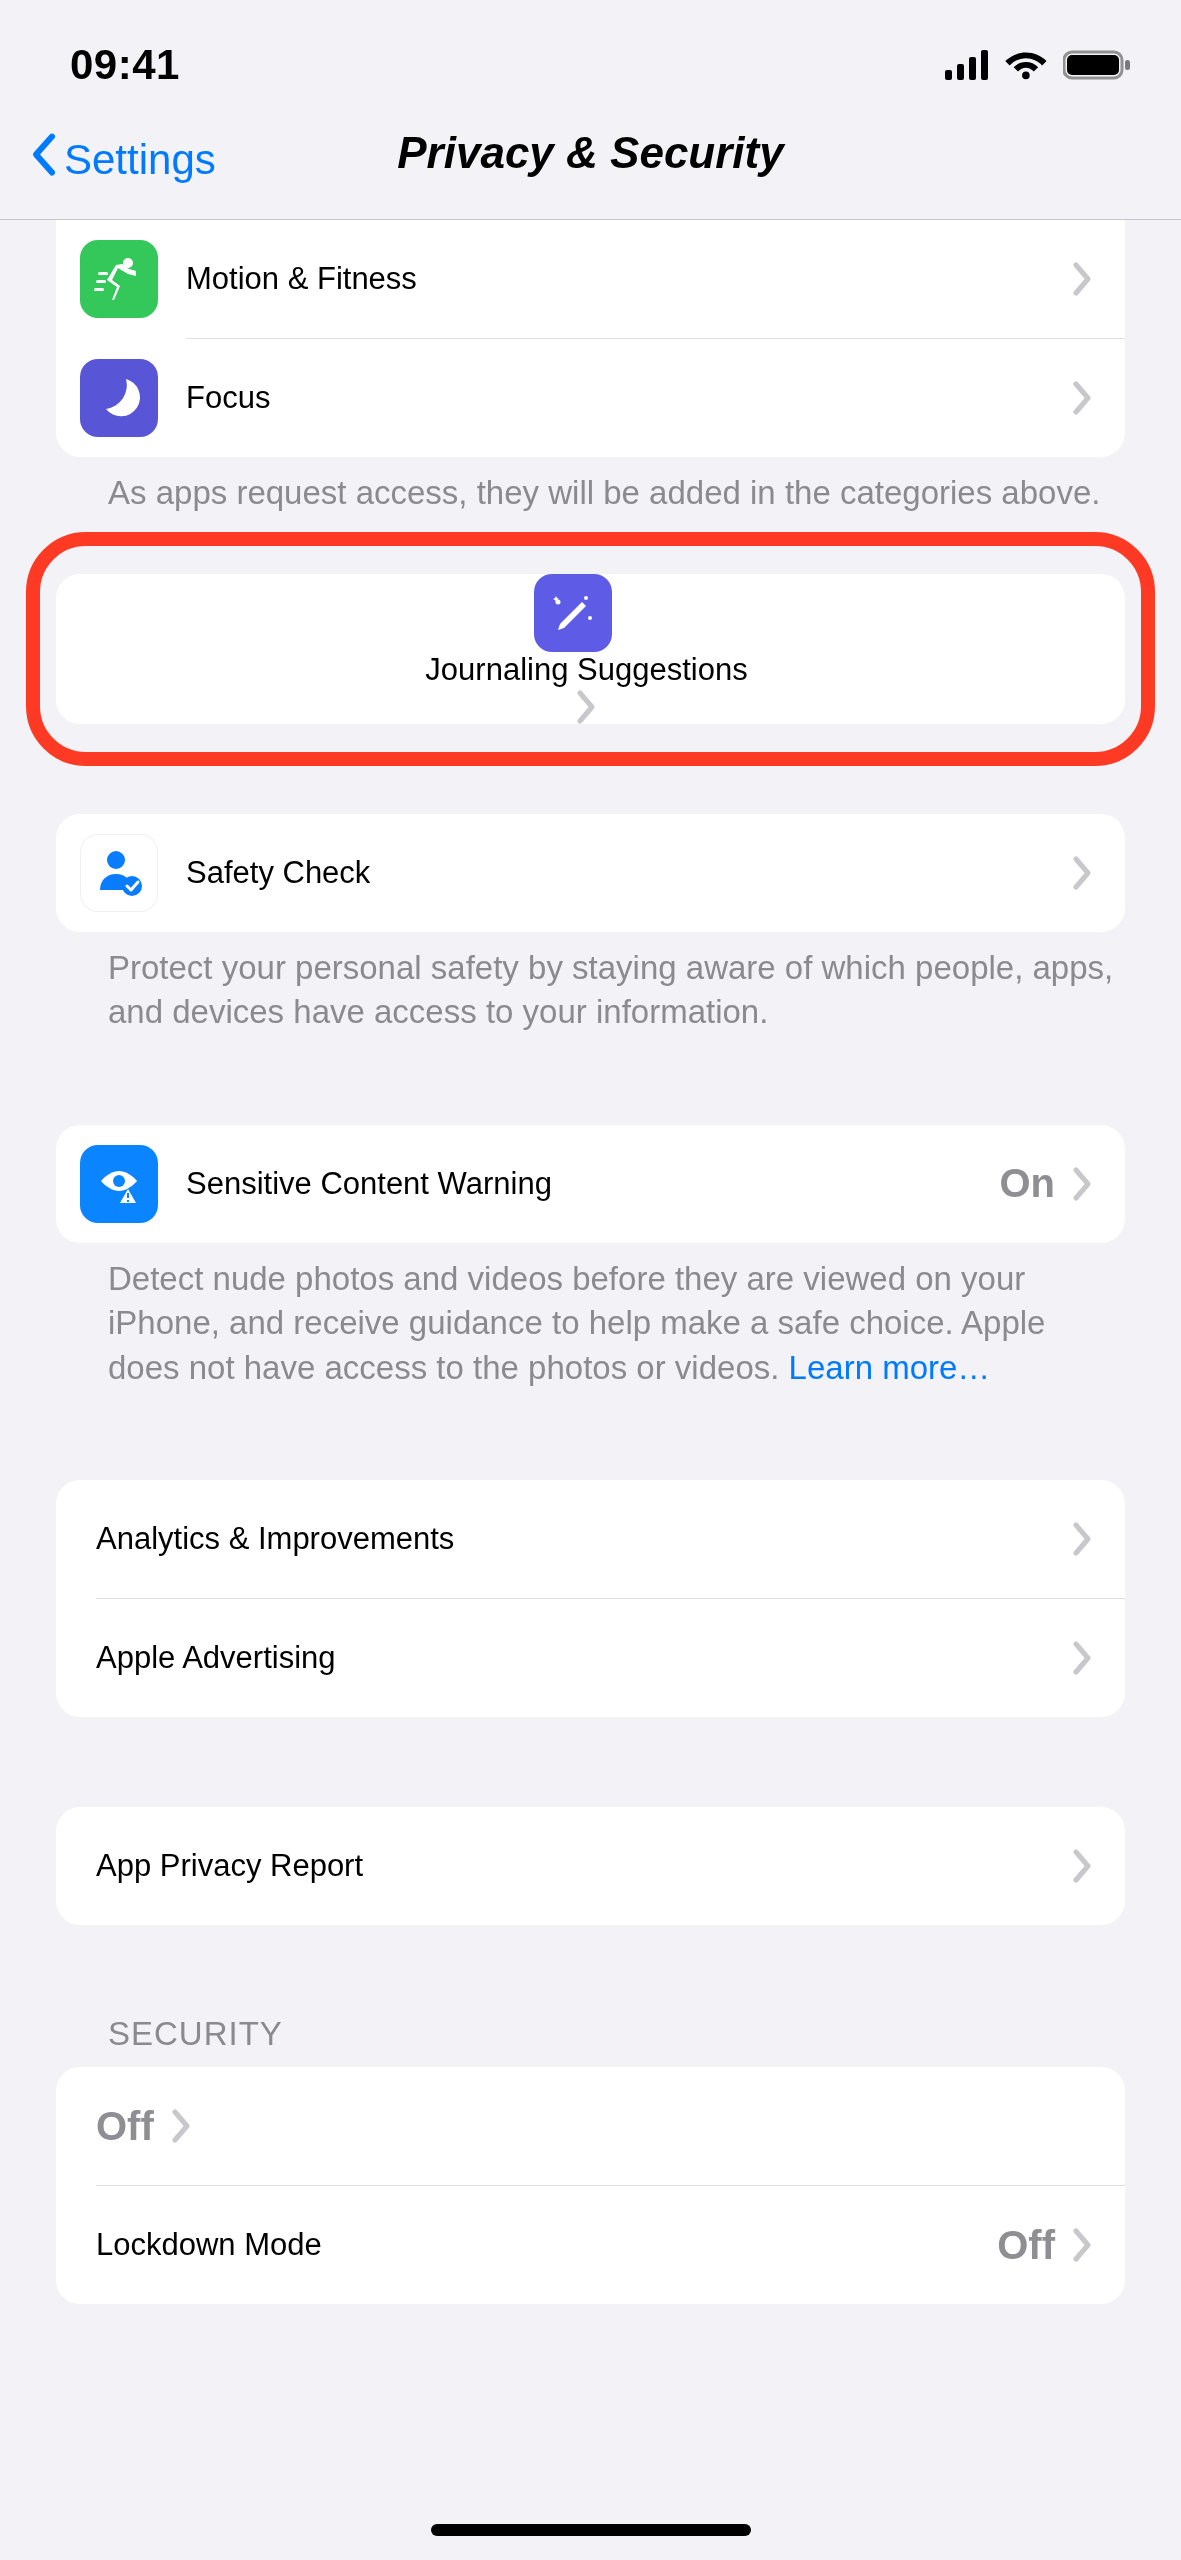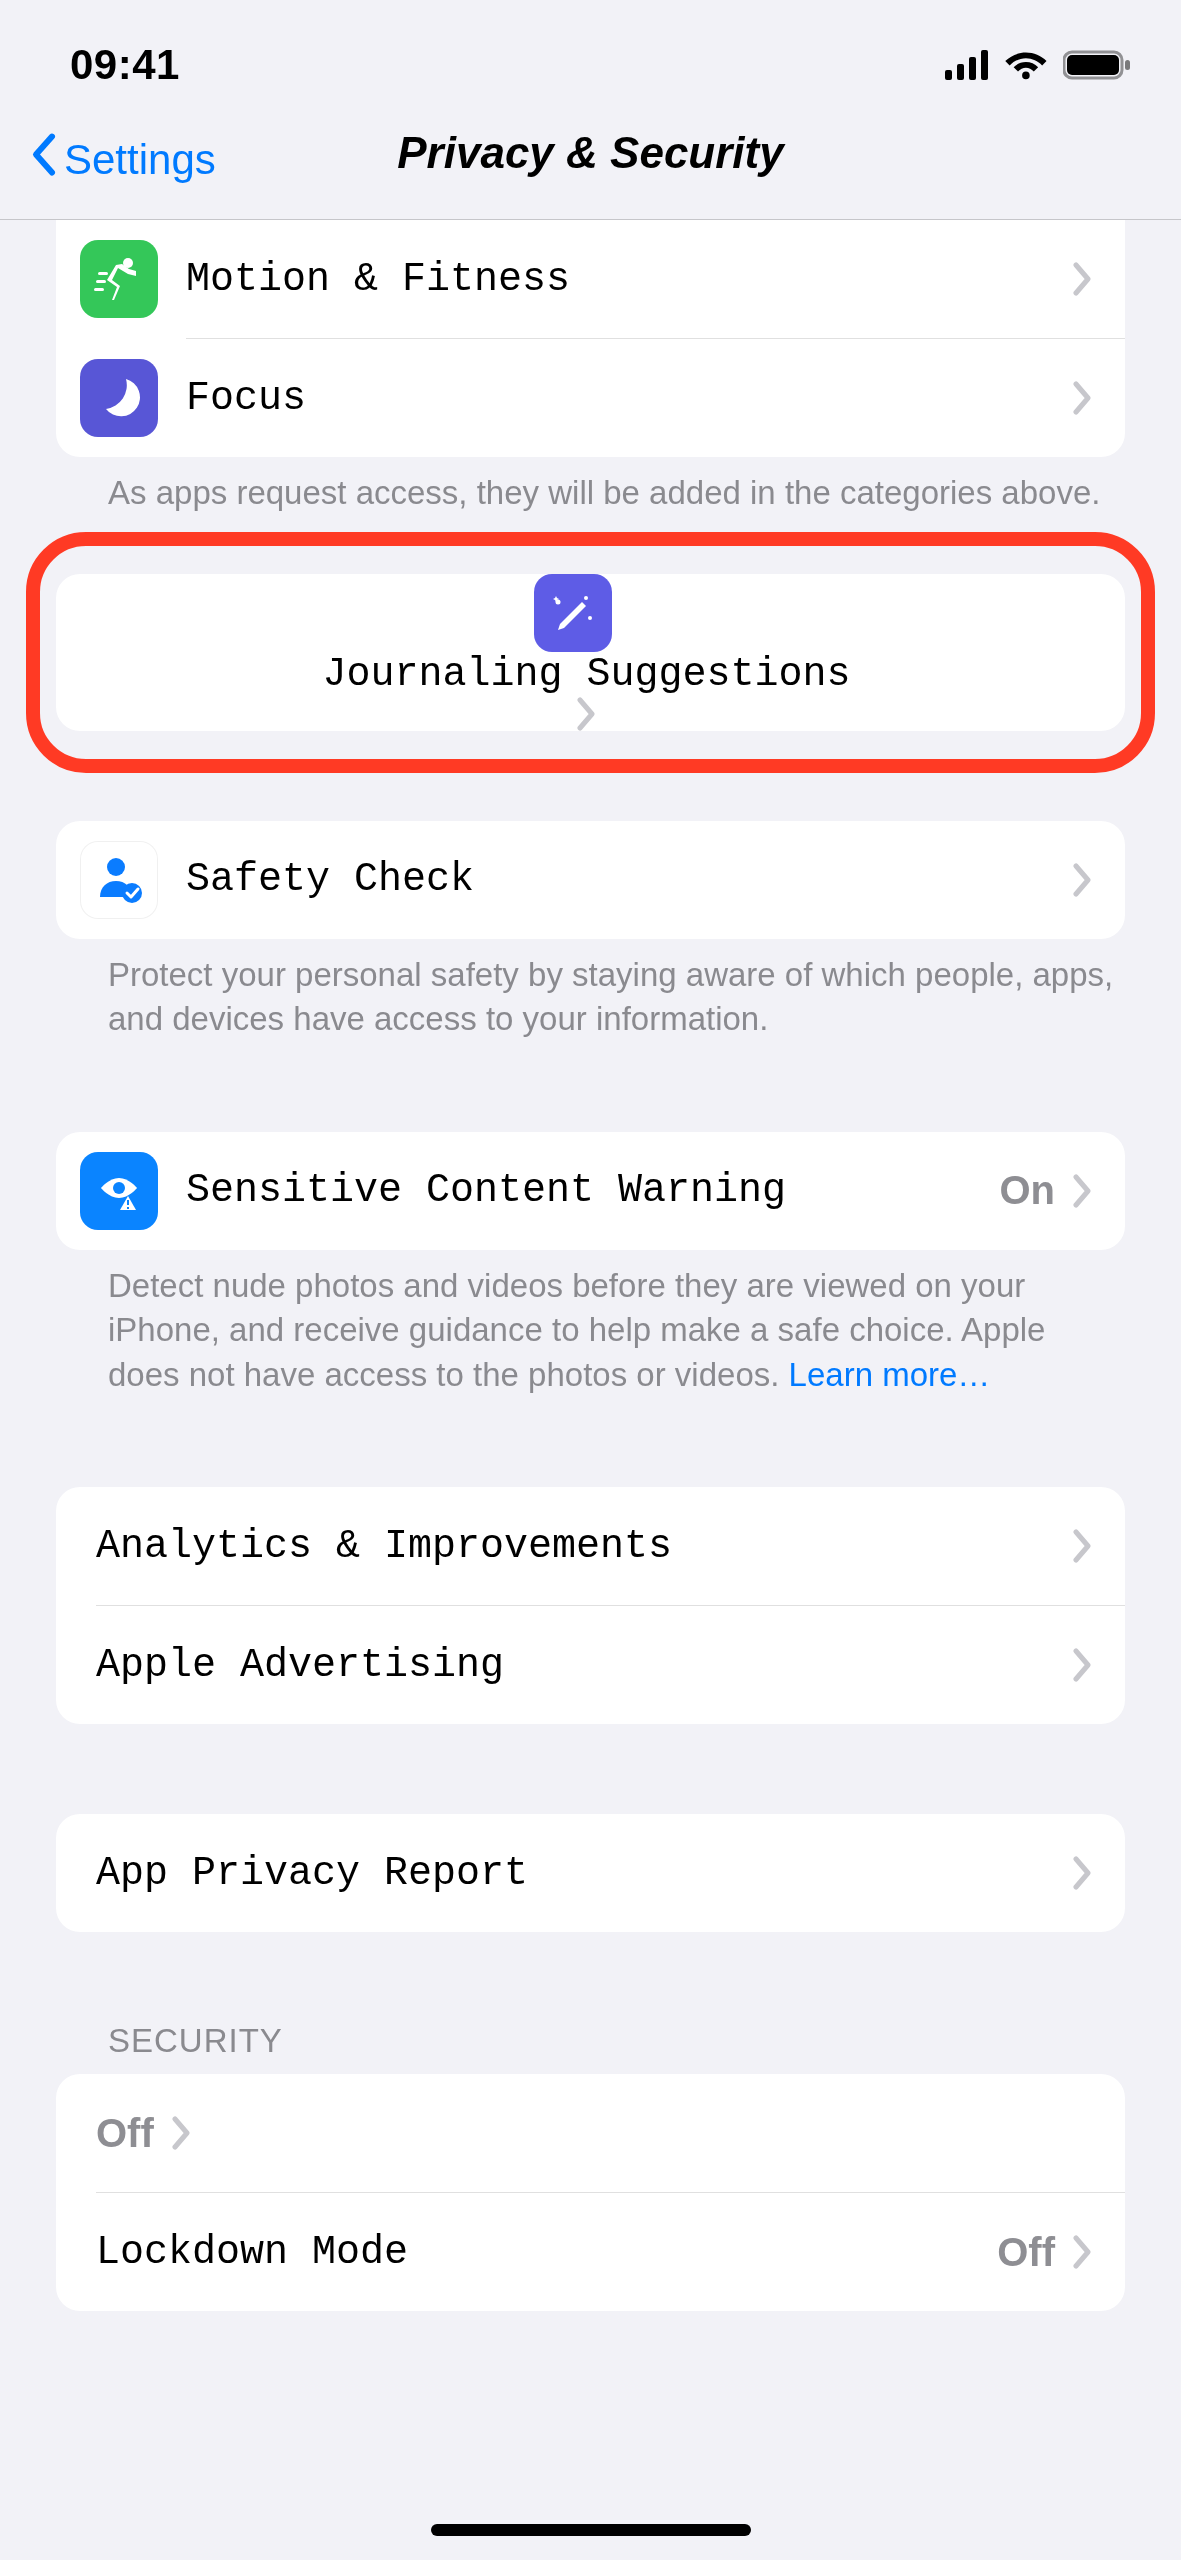--- a/index.html
+++ b/index.html
@@ -87,25 +87,24 @@
     position: relative;
   }
   .row .icon-wrap {
     width: 78px; height: 78px;
     border-radius: 18px;
     display: flex; align-items: center; justify-content: center;
     flex-shrink: 0;
     margin-right: 28px;
   }
   .row .label {
-    font-size: 40px;
+    font-size: 31px;
     font-weight: 400;
     flex: 1;
     color: #000;
-    font-family: Liberation Mono, monospace;
   }
   .row .value {
     font-size: 40px;
     color: #8e8e93;
     margin-right: 18px;
     font-weight: bold;
   }
   .row .chev { flex-shrink: 0; }
   .row + .row-sep {
     height: 1px;

